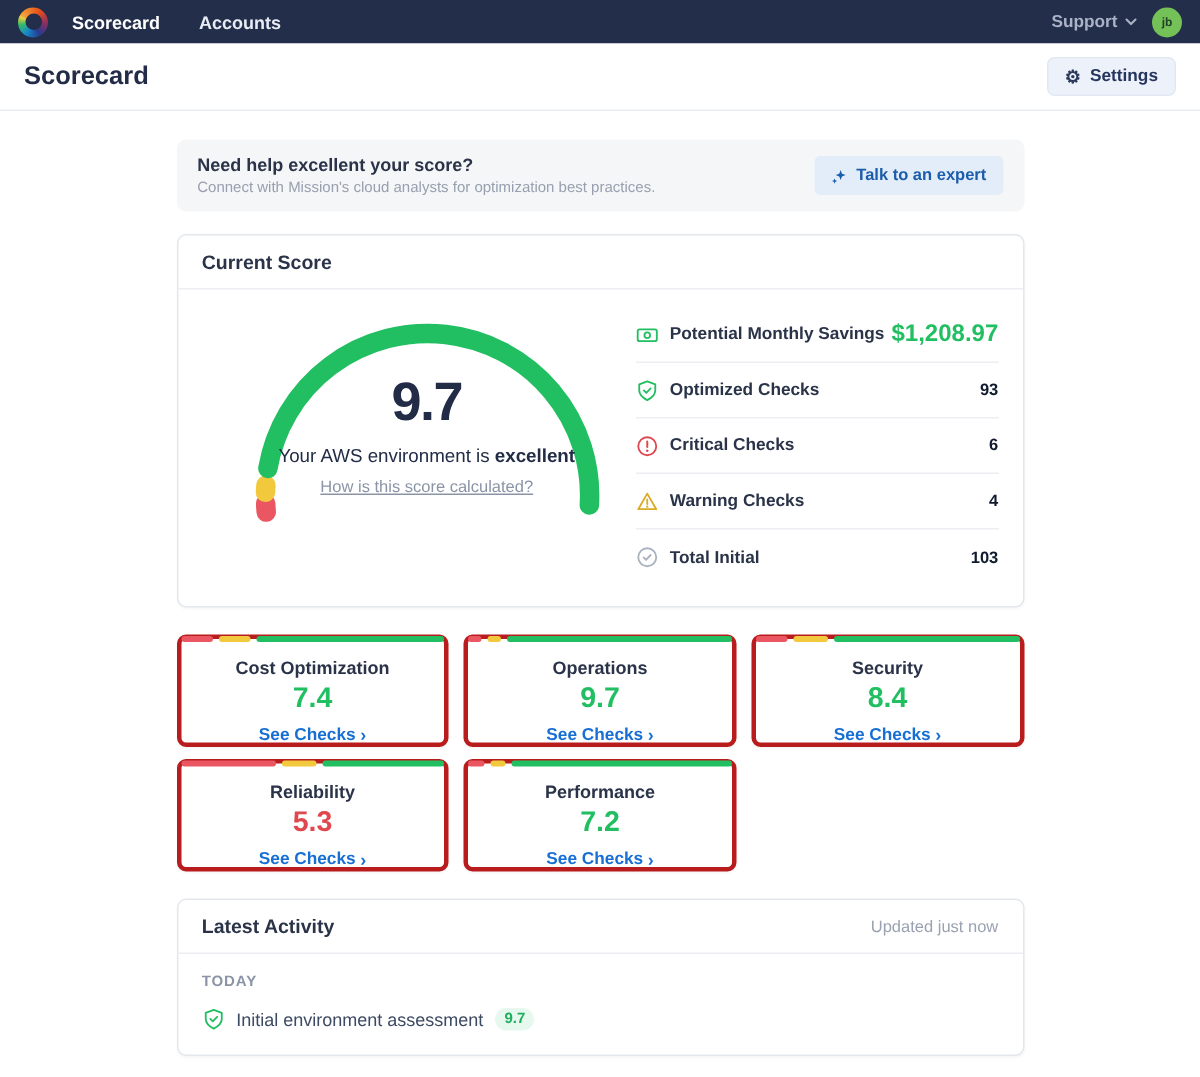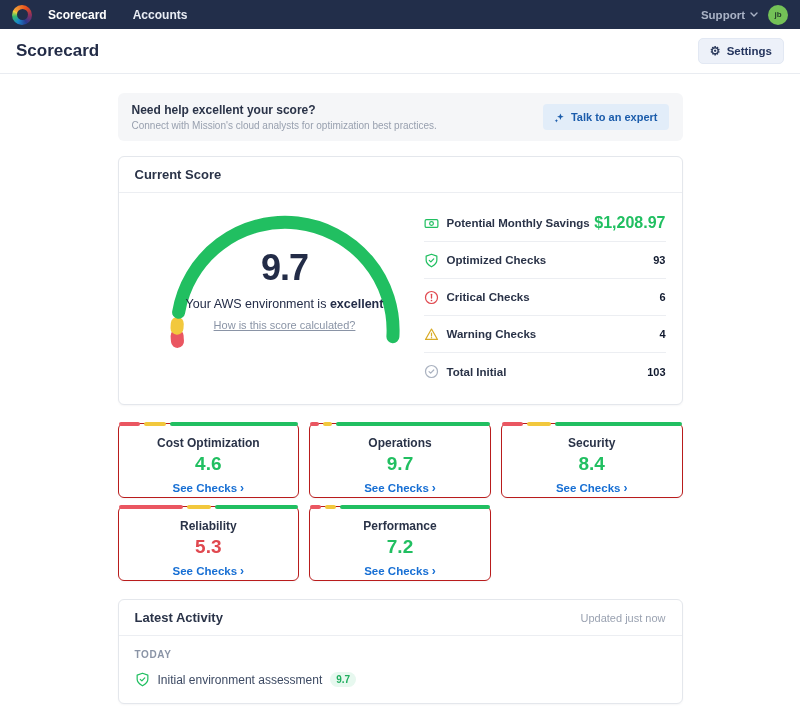--- a/index.html
+++ b/index.html
@@ -50,21 +50,21 @@
   .gauge-link { display:inline-block; font-size:11px; color:#8a94a6; text-decoration:underline; margin-top:8px; cursor:pointer; }
   .stats { margin-left:auto; width:242px; padding-top:2px; }
   .stat-row { display:flex; align-items:center; padding:10px 0; border-bottom:1px solid #eceef2; height:37px; }
   .stat-row:last-child { border-bottom:none; }
   .stat-label { font-size:11.5px; font-weight:bold; color:#2a3348; margin-left:8px; }
   .stat-value { margin-left:auto; font-size:11px; font-weight:bold; color:#10192e; }
   .stat-value.big-green { font-size:16px; }
 
   
   .cat-grid { display:grid; grid-template-columns:repeat(3,1fr); gap:8px 10px; margin-top:18px; }
-  .cat-card { position:relative; background:#fff; border:1px solid #b91c1c; border-radius:6px; box-shadow:0 1px 2px rgba(20,30,60,.04); padding:12px 10px 11px 10px; text-align:center; height:75px; }
+  .cat-card { position:relative; background:#fff; border:3px solid #b91c1c; border-radius:6px; box-shadow:0 1px 2px rgba(20,30,60,.04); padding:12px 10px 11px 10px; text-align:center; height:75px; }
   .seg-bar { position:absolute; top:-2px; left:0; right:0; display:flex; gap:4px; height:4px; }
   .seg { height:4px; border-radius:2px; }
   .seg.red { background:#ea5661; }
   .seg.yellow { background:#f2c83d; }
   .seg.green { background:#21bf61; flex:1; }
   .cat-title { font-size:12px; font-weight:bold; color:#2a3348; }
   .cat-score { font-size:19px; font-weight:bold; margin-top:3px; }
   .see-checks { font-size:11.5px; font-weight:bold; color:#176fd4; margin-top:7px; display:inline-flex; align-items:center; gap:3px; cursor:pointer; }
   .chev { font-size:12px; line-height:1; }
 
@@ -190,21 +190,21 @@
 
   <div class="cat-grid">
 
     <div class="cat-card">
       <div class="seg-bar">
           <div class="seg red" style="width: 12%;"></div>
           <div class="seg yellow" style="width: 12%;"></div>
           <div class="seg green"></div>
         </div>
       <div class="cat-title">Cost Optimization</div>
-      <div class="cat-score" style="color: rgb(33, 191, 97);">4.6</div>
+      <div class="cat-score" style="color: rgb(33, 191, 97);">7.4</div>
       <span class="see-checks">
           <span>See Checks</span>
           <span class="chev">›</span>
         </span>
     </div>
 
     <div class="cat-card">
       <div class="seg-bar">
           <div class="seg red" style="width: 5%;"></div>
           <div class="seg yellow" style="width: 5%;"></div>

